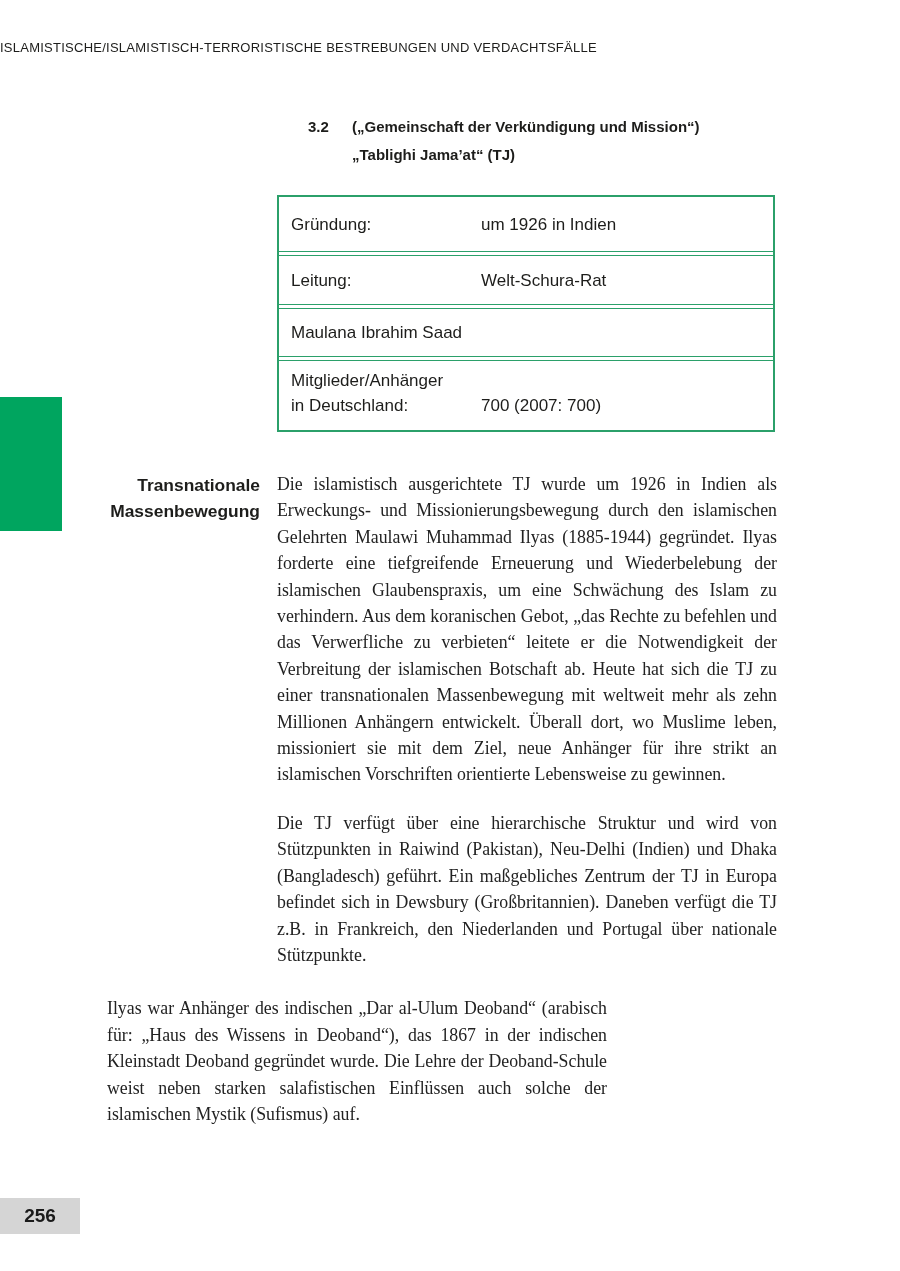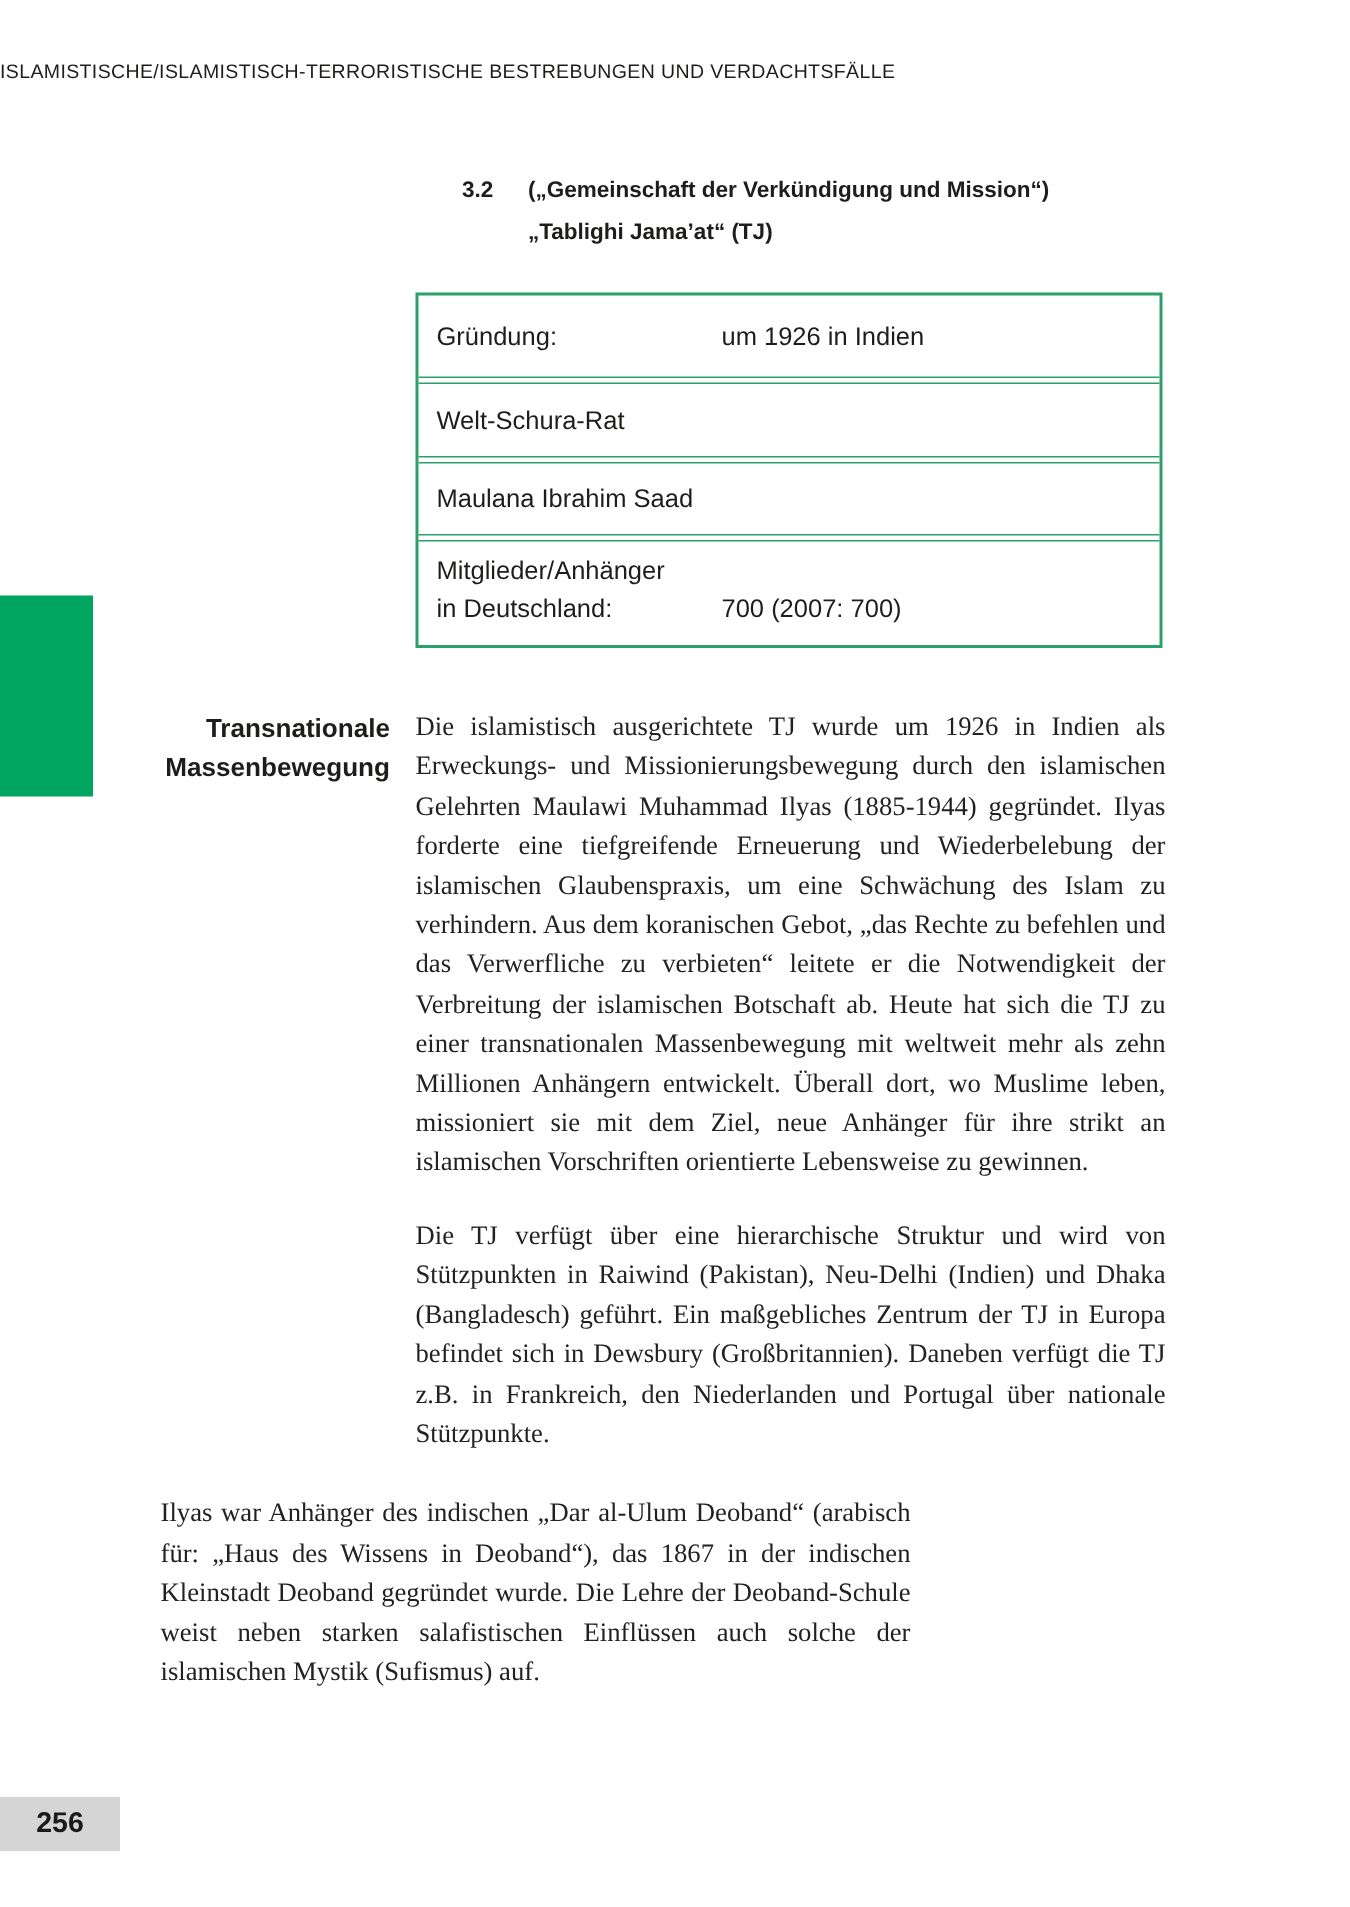--- a/index.html
+++ b/index.html
@@ -144,20 +144,21 @@
       <span style="display:block">„Tablighi Jama’at“ (TJ)</span>
     </span>
   </div>
 
   <div class="infobox">
     <div class="infobox-row r1">
       <div class="infobox-label">Gründung:</div>
       <div class="infobox-value">um 1926 in Indien</div>
     </div>
     <div class="infobox-row r2">
+      <div class="infobox-label">Leitung:</div>
       <div class="infobox-value">Welt-Schura-Rat</div>
     </div>
     <div class="infobox-row r3">
       <div class="infobox-value">Maulana Ibrahim Saad</div>
     </div>
     <div class="infobox-row r4">
       <div class="infobox-label">Mitglieder/Anhänger
 in Deutschland:</div>
       <div class="infobox-value">700 (2007: 700)</div>
     </div>

